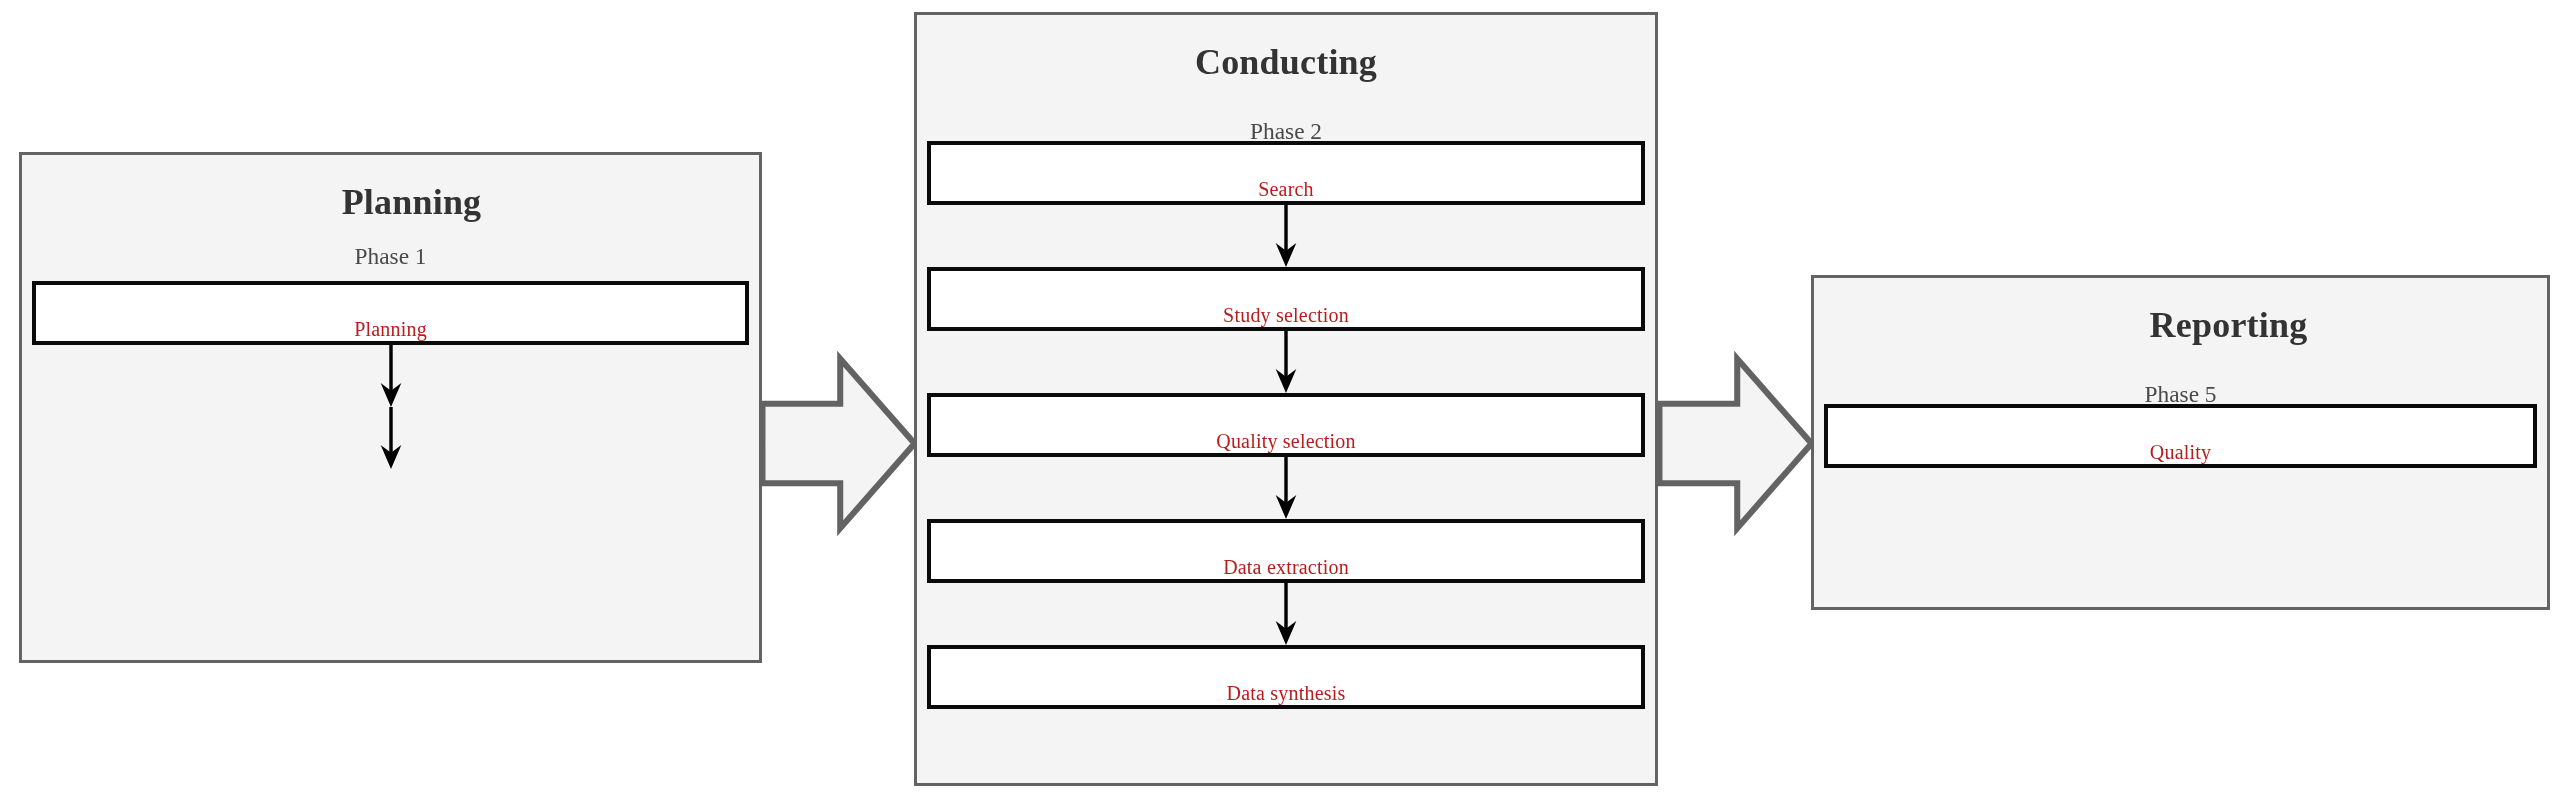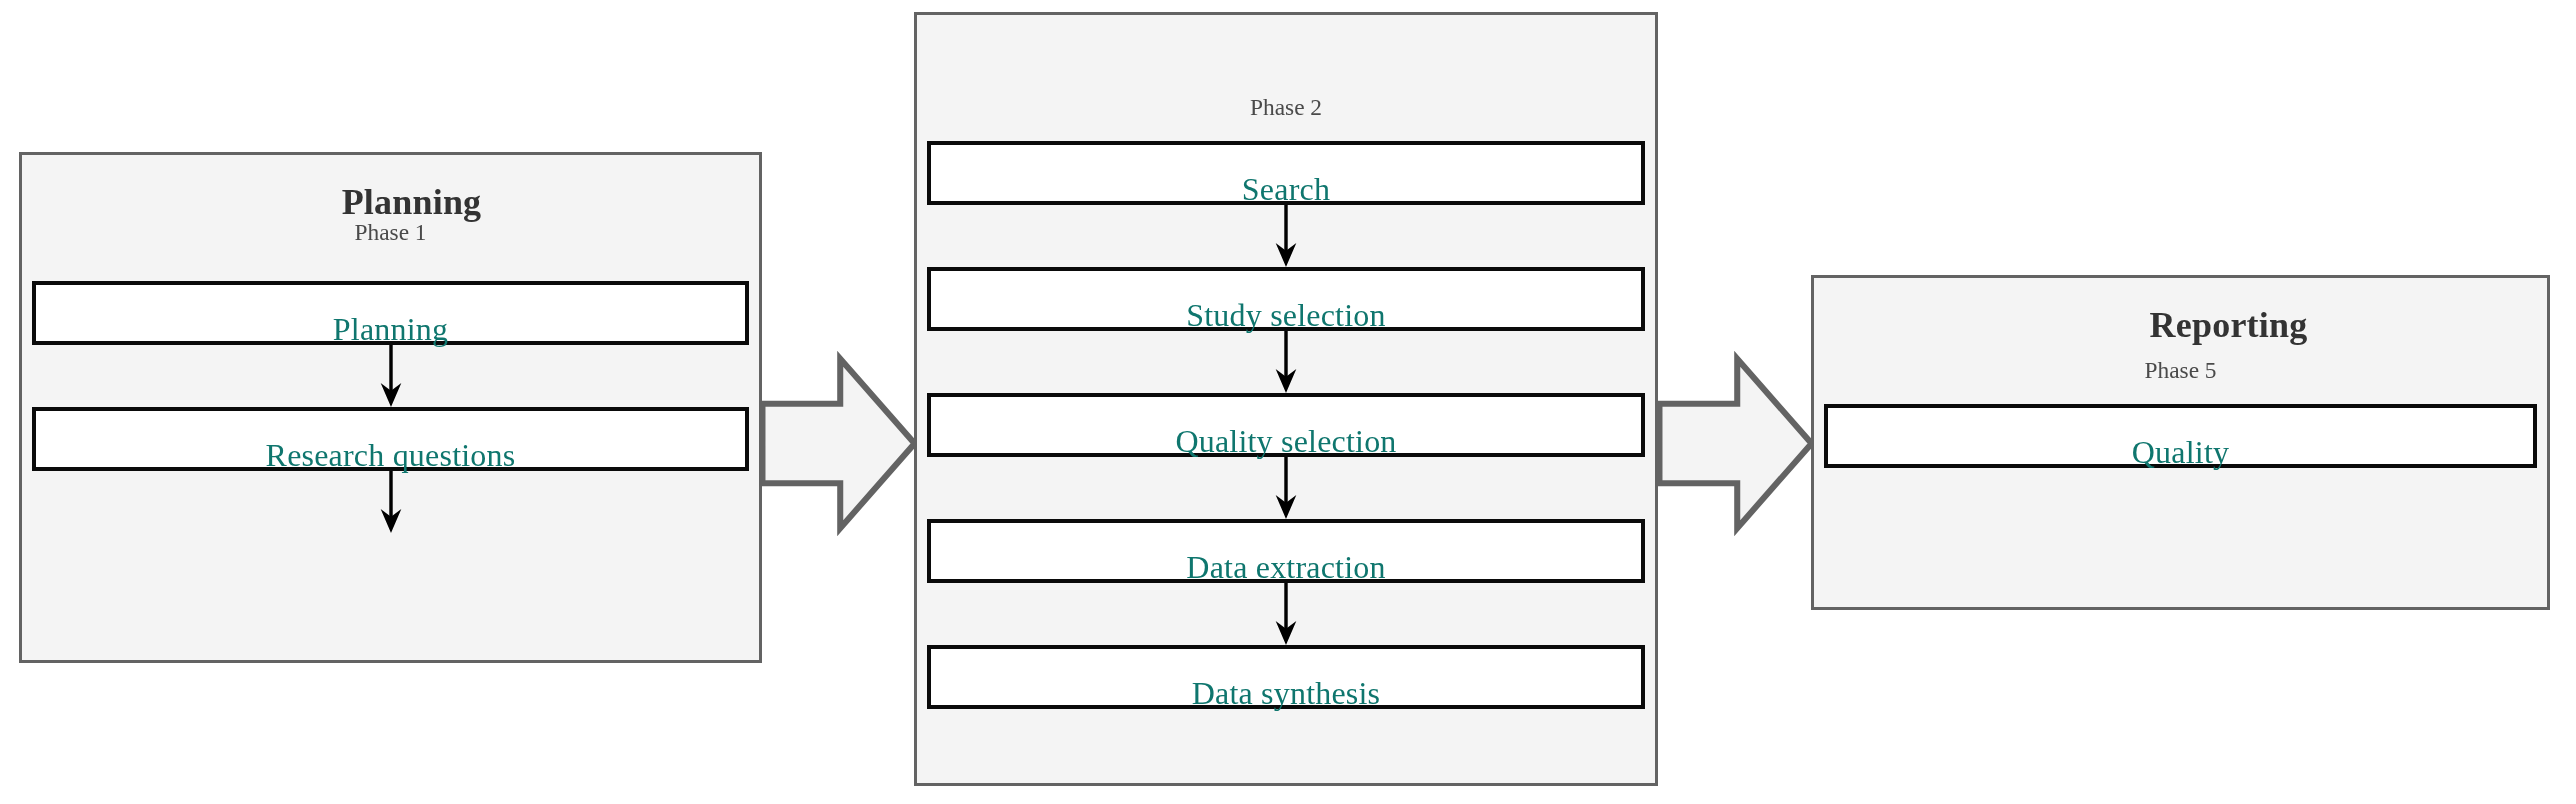--- a/index.html
+++ b/index.html
@@ -54,20 +54,21 @@
 
   .phase-subtitle {
     position: absolute;
     left: 0;
     width: 100%;
     text-align: center;
     font-size: 23.4px;
     line-height: 1;
     color: #4a4a4a;
     white-space: nowrap;
+    margin-top: 24px;
   }
   #panel-planning   .phase-subtitle { top: 66px; }
   #panel-conducting .phase-subtitle { top: 81px; }
   #panel-reporting  .phase-subtitle { top: 81px; }
 
   
   .step-stack {
     position: absolute;
     left: 10.4px;
     right: 10.4px;
@@ -79,23 +80,23 @@
     height: 64px;
     background: #ffffff;
     border: 4.3px solid #0a0a0a;
     box-sizing: border-box;
     display: flex;
     align-items: center;
     justify-content: center;
   }
 
   .step-label {
-    font-size: 32px;
+    font-size: 20px;
     line-height: 1;
-    color: #0f766e;
+    color: #b91c1c;
     white-space: nowrap;
     letter-spacing: 0.2px;
     margin-top: 32px;
   }
 
   
   .step-connector {
     position: relative;
     height: 62px;
     width: 100%;
@@ -130,40 +131,38 @@
         <span class="step-label">Planning</span>
       </div>
 
       <div class="step-connector">
         <svg width="35" height="62" viewBox="0 0 40 72">
           <line x1="20" y1="0" x2="20" y2="58" stroke="#000000" stroke-width="4"></line>
           <path d="M20 72 L8 44 L20 53 L32 44 Z" fill="#000000"></path>
         </svg>
       </div>
 
-      <div class="step-box">
-        <span class="step-label">Research questions</span>
-      </div>
 
       <div class="step-connector">
         <svg width="35" height="62" viewBox="0 0 40 72">
           <line x1="20" y1="0" x2="20" y2="58" stroke="#000000" stroke-width="4"></line>
           <path d="M20 72 L8 44 L20 53 L32 44 Z" fill="#000000"></path>
         </svg>
       </div>
 
 
     </div>
   </div>
 
   <svg class="block-arrow" id="block-arrow-1" width="159" height="187" viewBox="0 0 184 216">
     <path d="M4 62 L94 62 L94 10 L180 108 L94 206 L94 154 L4 154 Z" fill="#f4f4f4" stroke="#636363" stroke-width="7" stroke-linejoin="miter"></path>
   </svg>
 
   <div class="phase-panel" id="panel-conducting">
+    <div class="phase-title">Conducting</div>
     <div class="phase-subtitle">Phase 2</div>
 
     <div class="step-stack">
 
       <div class="step-box">
         <span class="step-label">Search</span>
       </div>
 
       <div class="step-connector">
         <svg width="35" height="62" viewBox="0 0 40 72">

